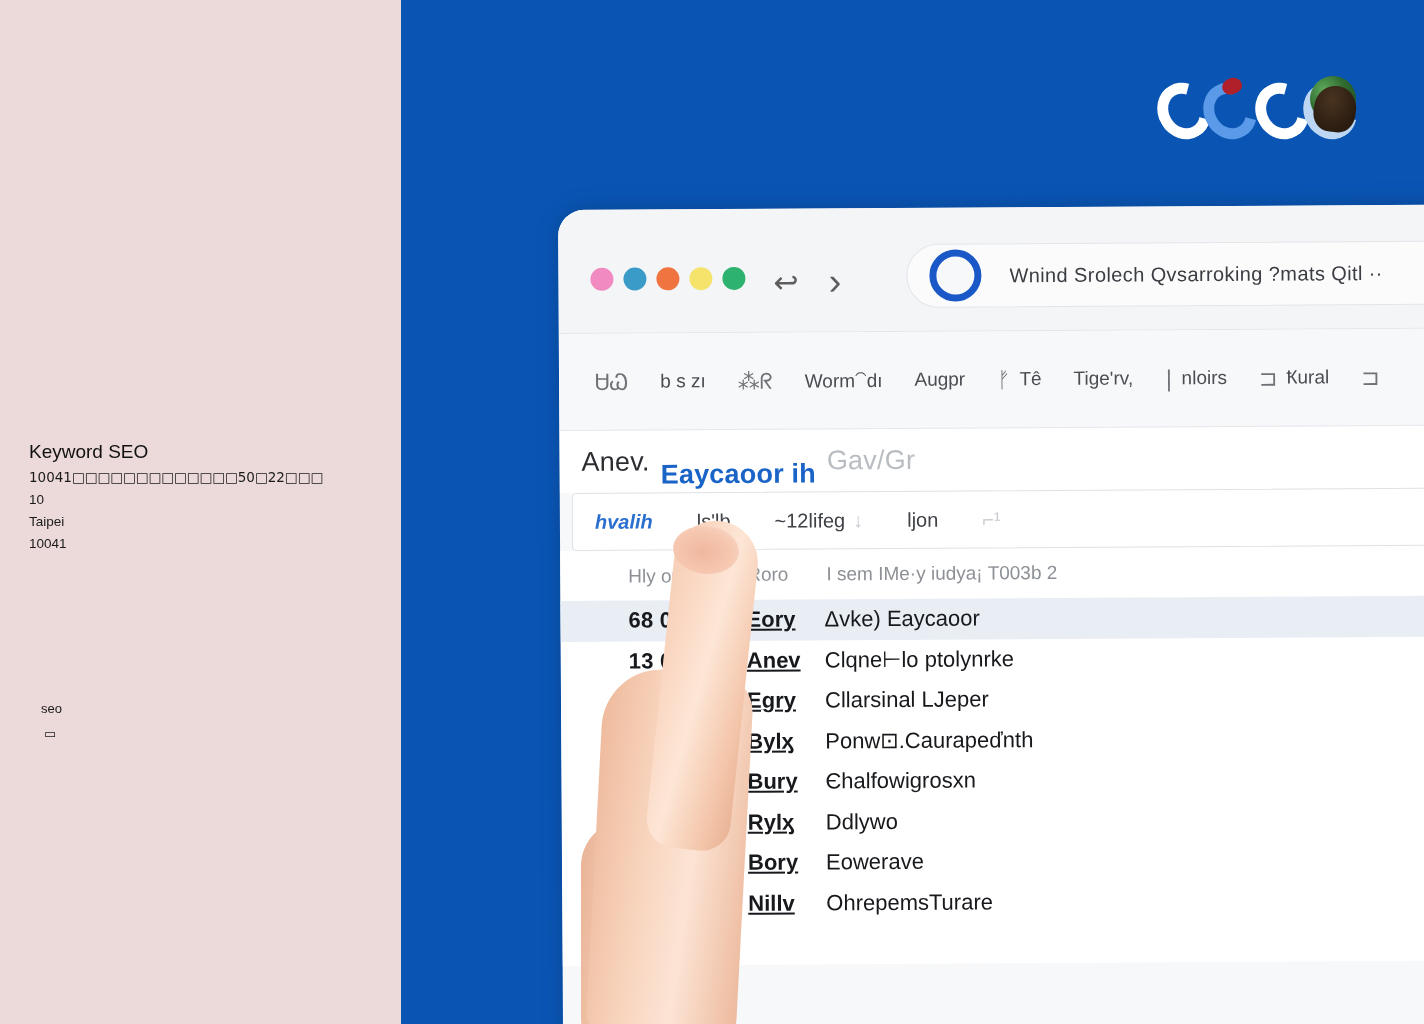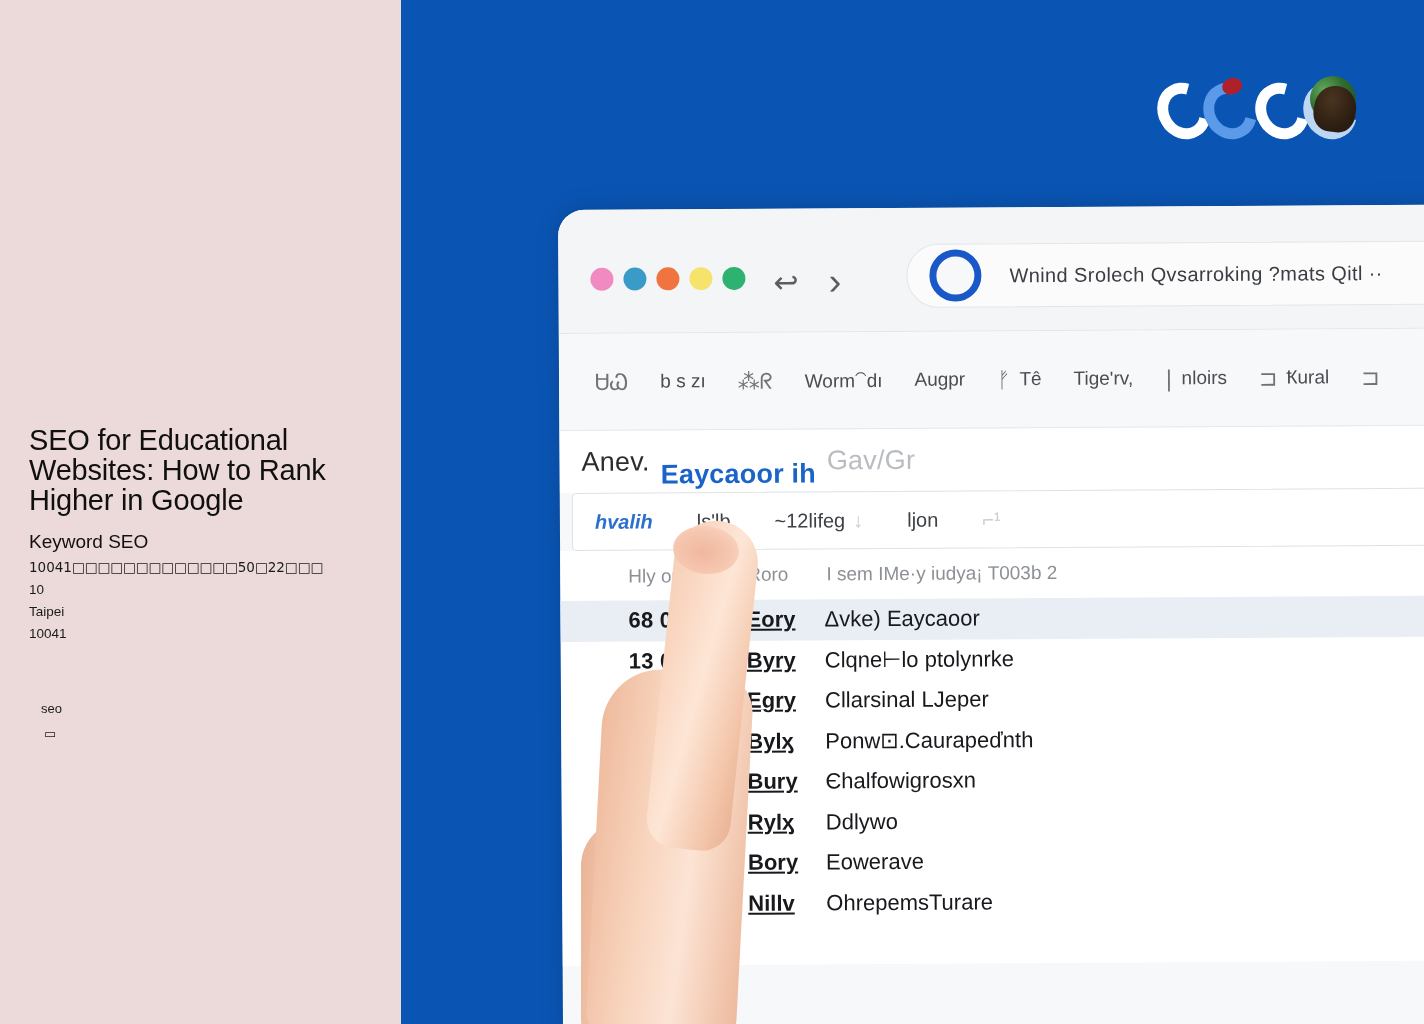--- a/index.html
+++ b/index.html
@@ -206,21 +206,20 @@
     position:absolute; left:104px; top:478px; width:17px; height:80px;
     background:linear-gradient(90deg,#1753b4,#2f6fd4);
     border-radius:4px;
   }
 </style>
 </head>
 <body>
 
 <div id="left-panel">
   <div id="meta-block">
-    <div id="page-title">SEO for Educational Websites: How to Rank Higher in Google</div>
     <div id="keyword-label">Keyword SEO</div>
     <div class="meta-line tofu">10041□□□□□□□□□□□□□50□22□□□</div>
     <div class="meta-line">10</div>
     <div class="meta-line">Taipei</div>
     <div class="meta-line">10041</div>
   </div>
   <div id="seo-tag">seo</div>
   <div id="seo-glyph">▭</div>
 </div>
 
@@ -326,21 +325,21 @@
       </div>
 
     <div id="rows">
         <div class="row hl">
           <span class="c-vol">68 00Ƙ<span class="arrow"> ▸</span></span>
           <span class="c-dif">Eory</span>
           <span class="c-kw">Δvke) Eaycaoor</span>
         </div>
         <div class="row">
           <span class="c-vol">13 00Ƙ<span class="arrow"> ↦</span></span>
-          <span class="c-dif">Byry</span>
+          <span class="c-dif">Anev</span>
           <span class="c-kw">Clqne⊢lo ptolynrke</span>
         </div>
         <div class="row">
           <span class="c-vol">8I  00Ƙ<span class="arrow"> ▸</span></span>
           <span class="c-dif">Egry</span>
           <span class="c-kw">Cllarsinal LJeper</span>
         </div>
         <div class="row">
           <span class="c-vol">80 00Ƙ<span class="arrow"> ▸</span></span>
           <span class="c-dif">Bylӽ</span>

